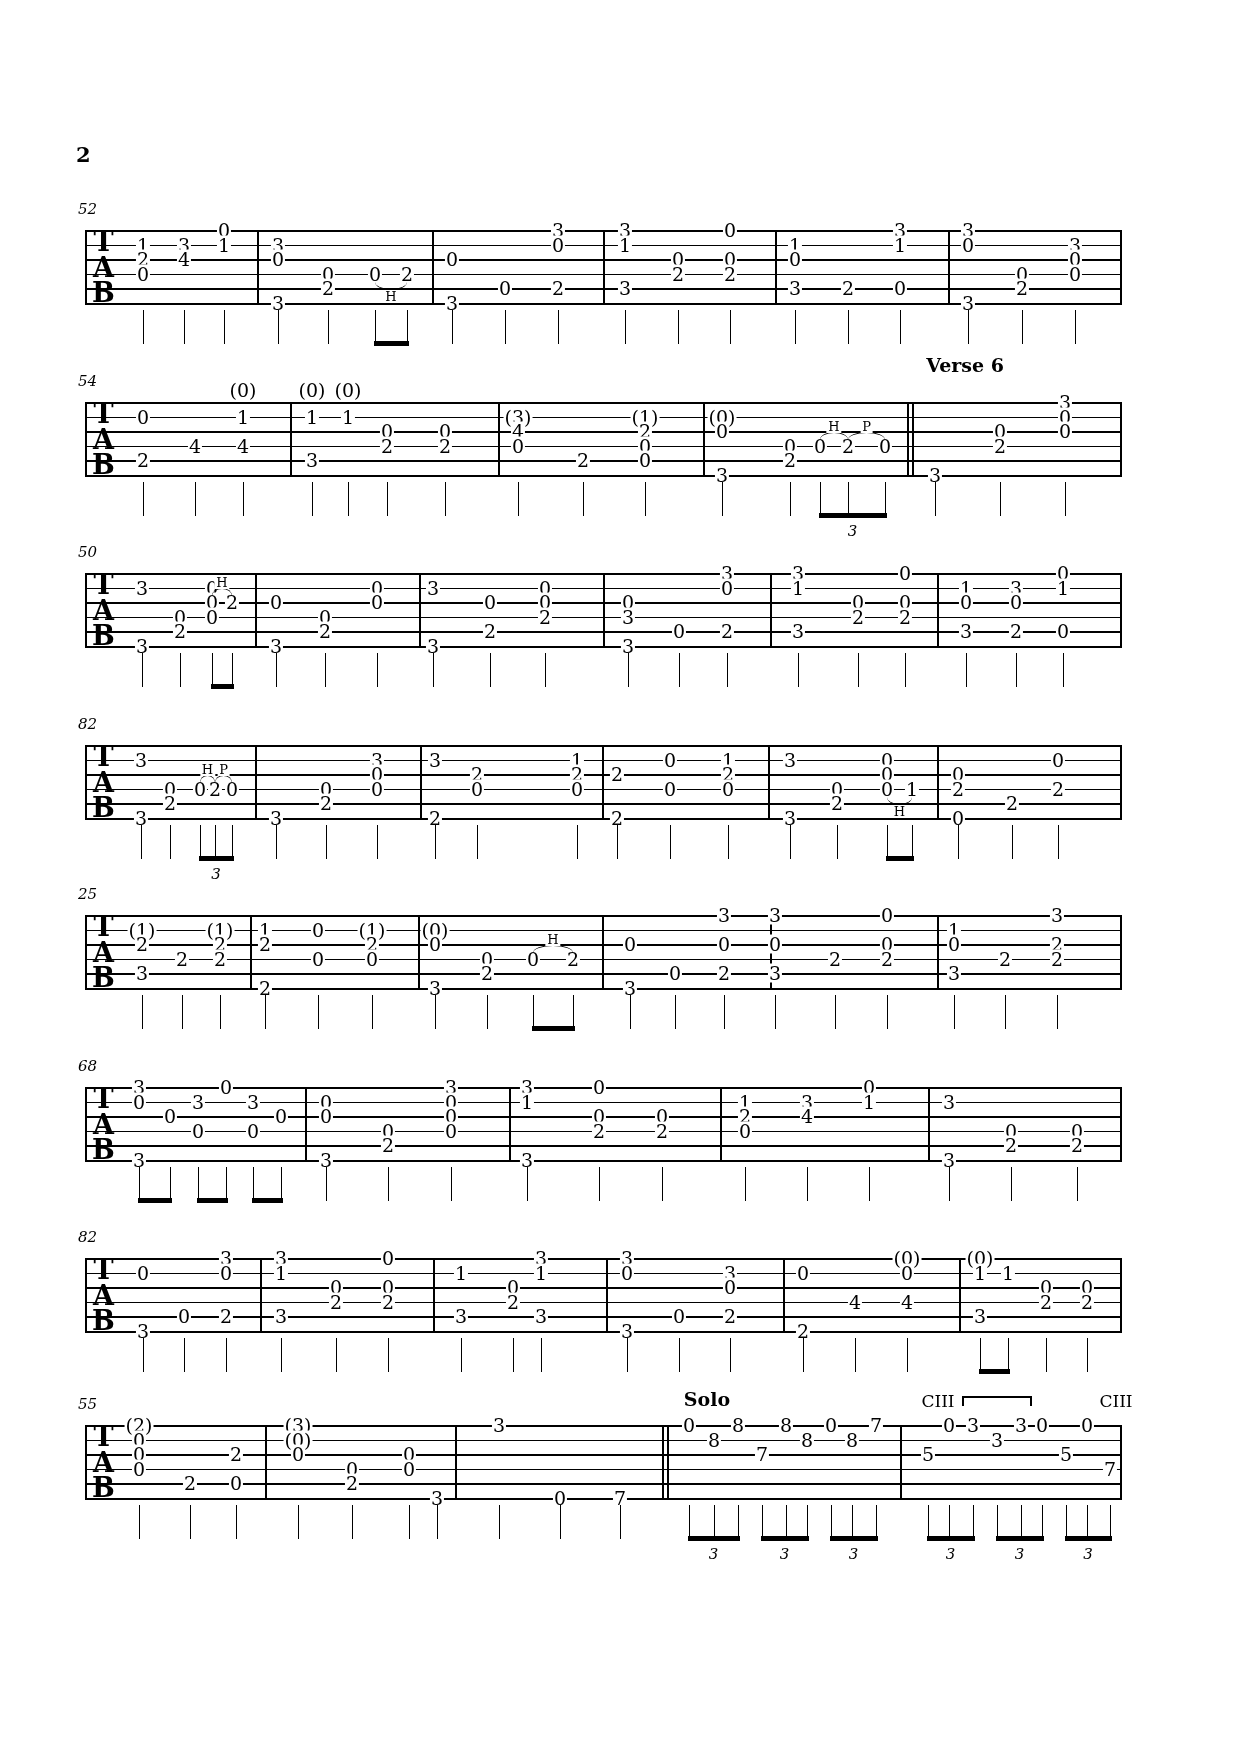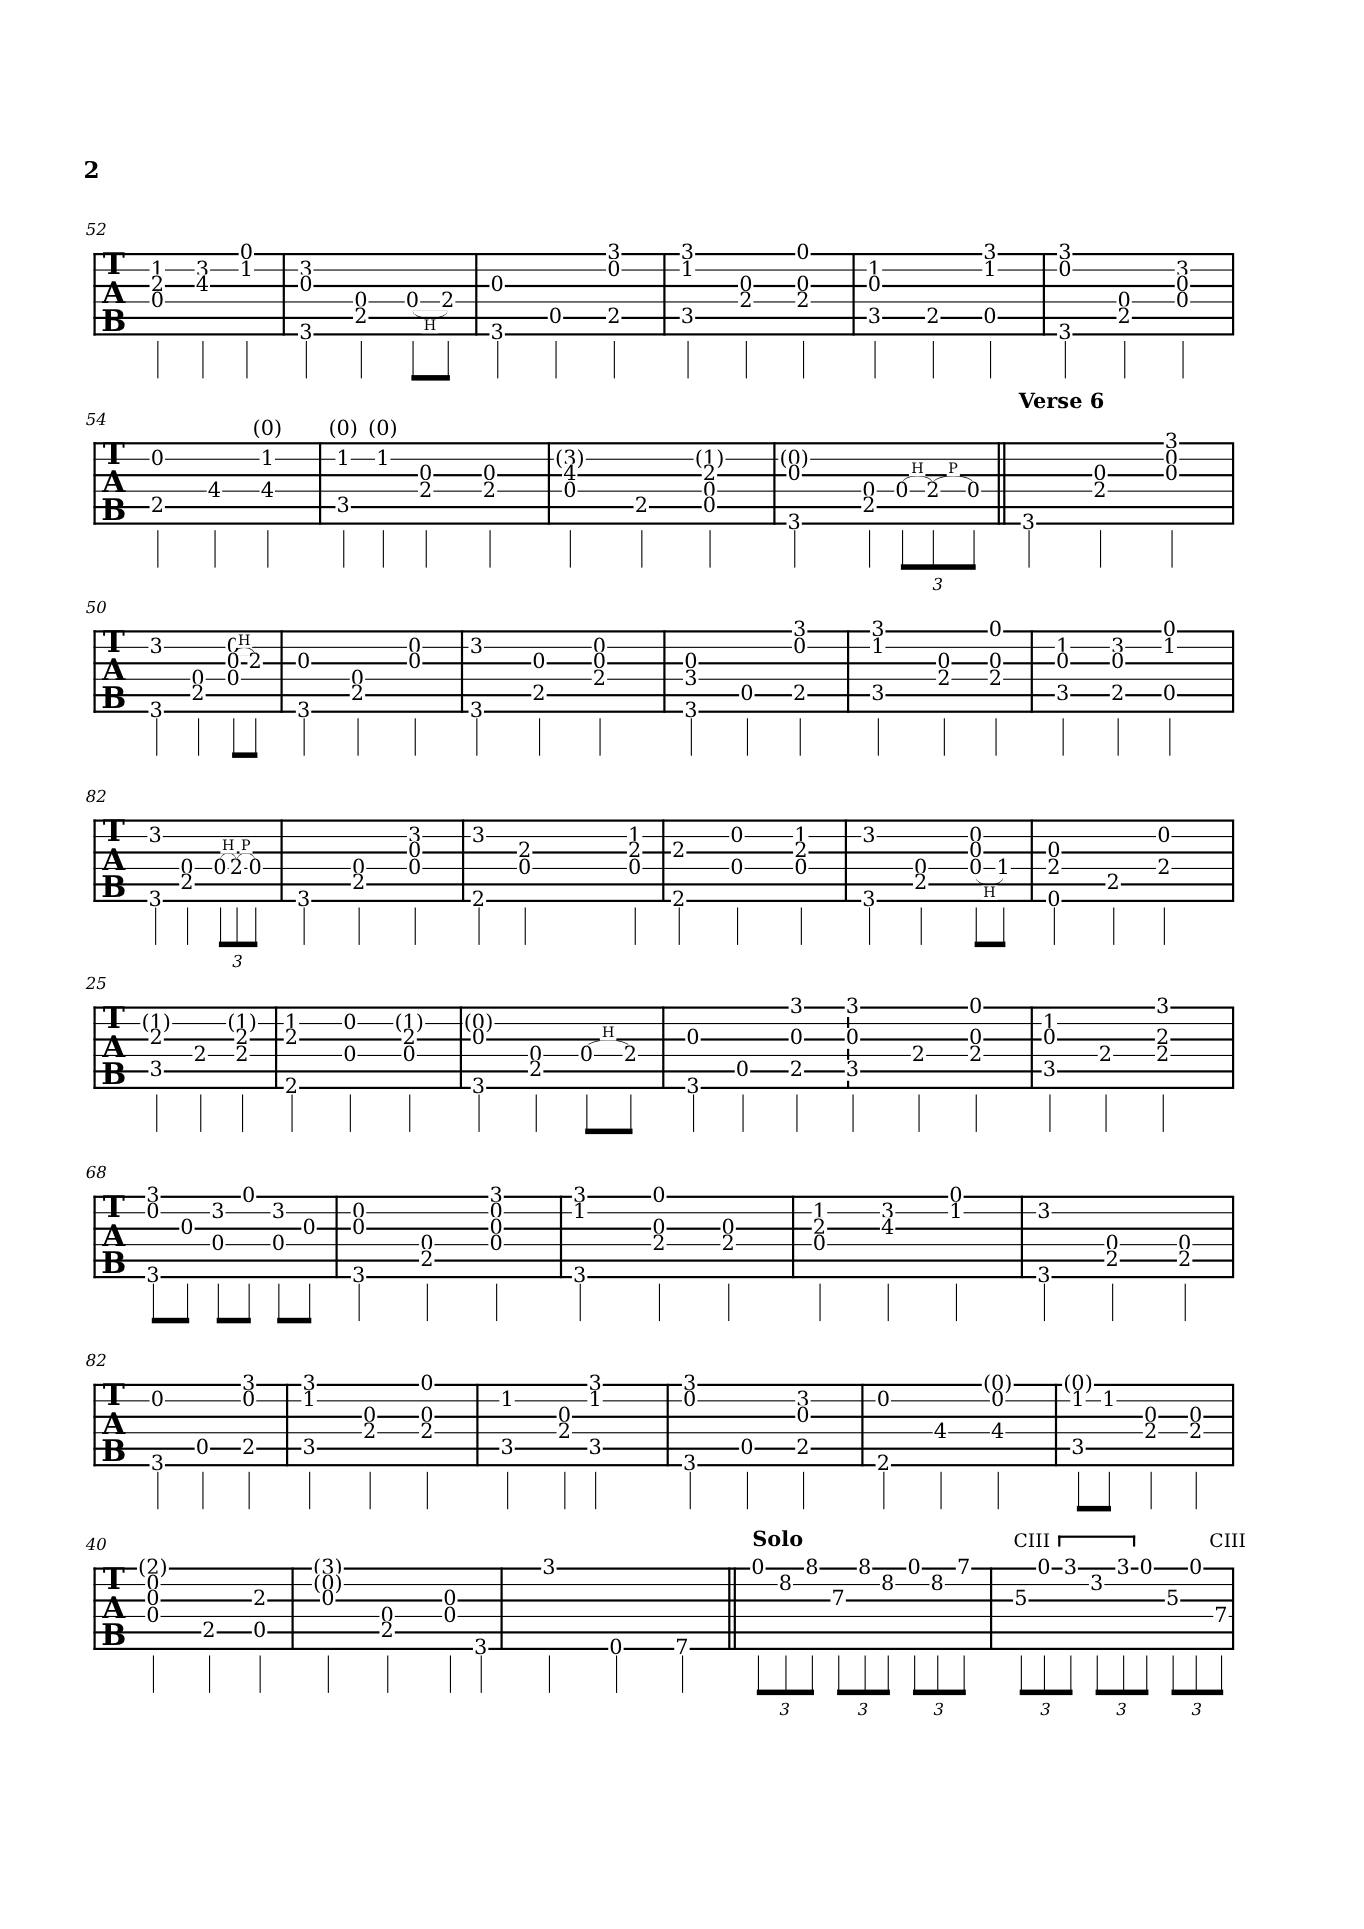--- a/index.html
+++ b/index.html
@@ -602,21 +602,21 @@
       <div class="beam" style="left: 979px; top: 1369px; width: 30.5px;"></div>
       <div class="sline" style="left: 85px; top: 1425px; width: 1035px;"></div>
       <div class="sline" style="left: 85px; top: 1439.6px; width: 1035px;"></div>
       <div class="sline" style="left: 85px; top: 1454.2px; width: 1035px;"></div>
       <div class="sline" style="left: 85px; top: 1468.8px; width: 1035px;"></div>
       <div class="sline" style="left: 85px; top: 1483.4px; width: 1035px;"></div>
       <div class="sline" style="left: 85px; top: 1498px; width: 1035px;"></div>
       <div class="clef" style="left: 103px; top: 1436px;">T</div>
       <div class="clef" style="left: 103px; top: 1461.5px;">A</div>
       <div class="clef" style="left: 103px; top: 1487px;">B</div>
-      <div class="mlabel" style="left: 78px; top: 1395px;">40</div>
+      <div class="mlabel" style="left: 78px; top: 1395px;">55</div>
       <div class="bar" style="left: 85px; top: 1425px; height: 74.5px;"></div>
       <div class="bar" style="left: 265px; top: 1425px; height: 74.5px;"></div>
       <div class="bar" style="left: 455px; top: 1425px; height: 74.5px;"></div>
       <div class="bar" style="left: 900px; top: 1425px; height: 74.5px;"></div>
       <div class="bar" style="left: 1120px; top: 1425px; height: 74.5px;"></div>
       <div class="bar" style="left: 662px; top: 1425px; height: 74.5px;"></div>
       <div class="bar" style="left: 667px; top: 1425px; height: 74.5px;"></div>
       <div class="note" style="left: 139px; top: 1425px;">(2)</div>
       <div class="note" style="left: 139px; top: 1439.6px;">0</div>
       <div class="note" style="left: 139px; top: 1454.2px;">0</div>

